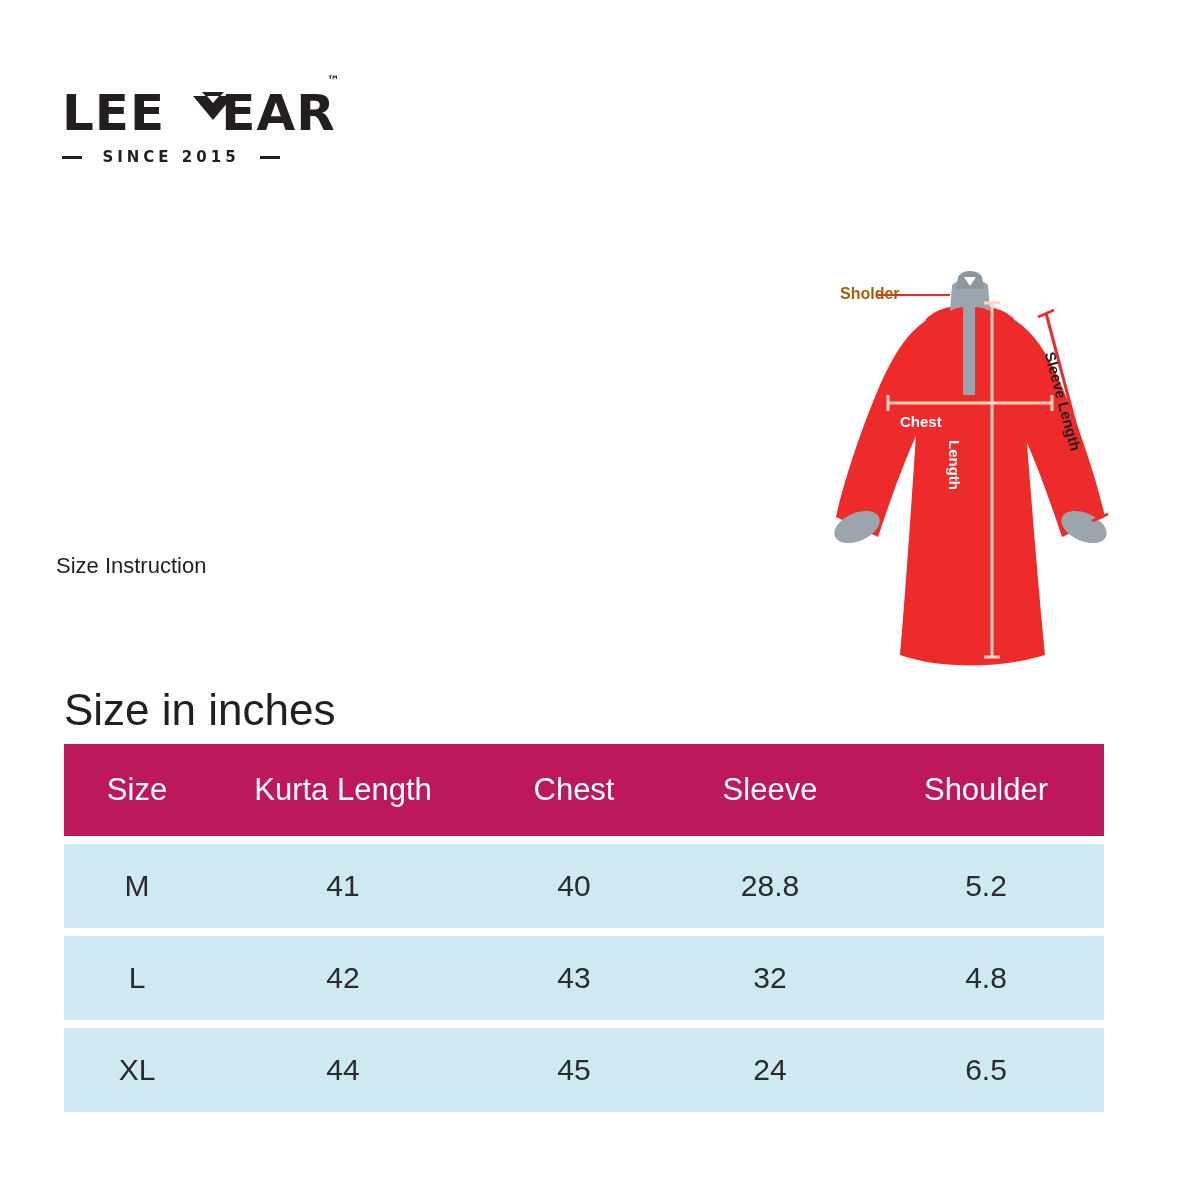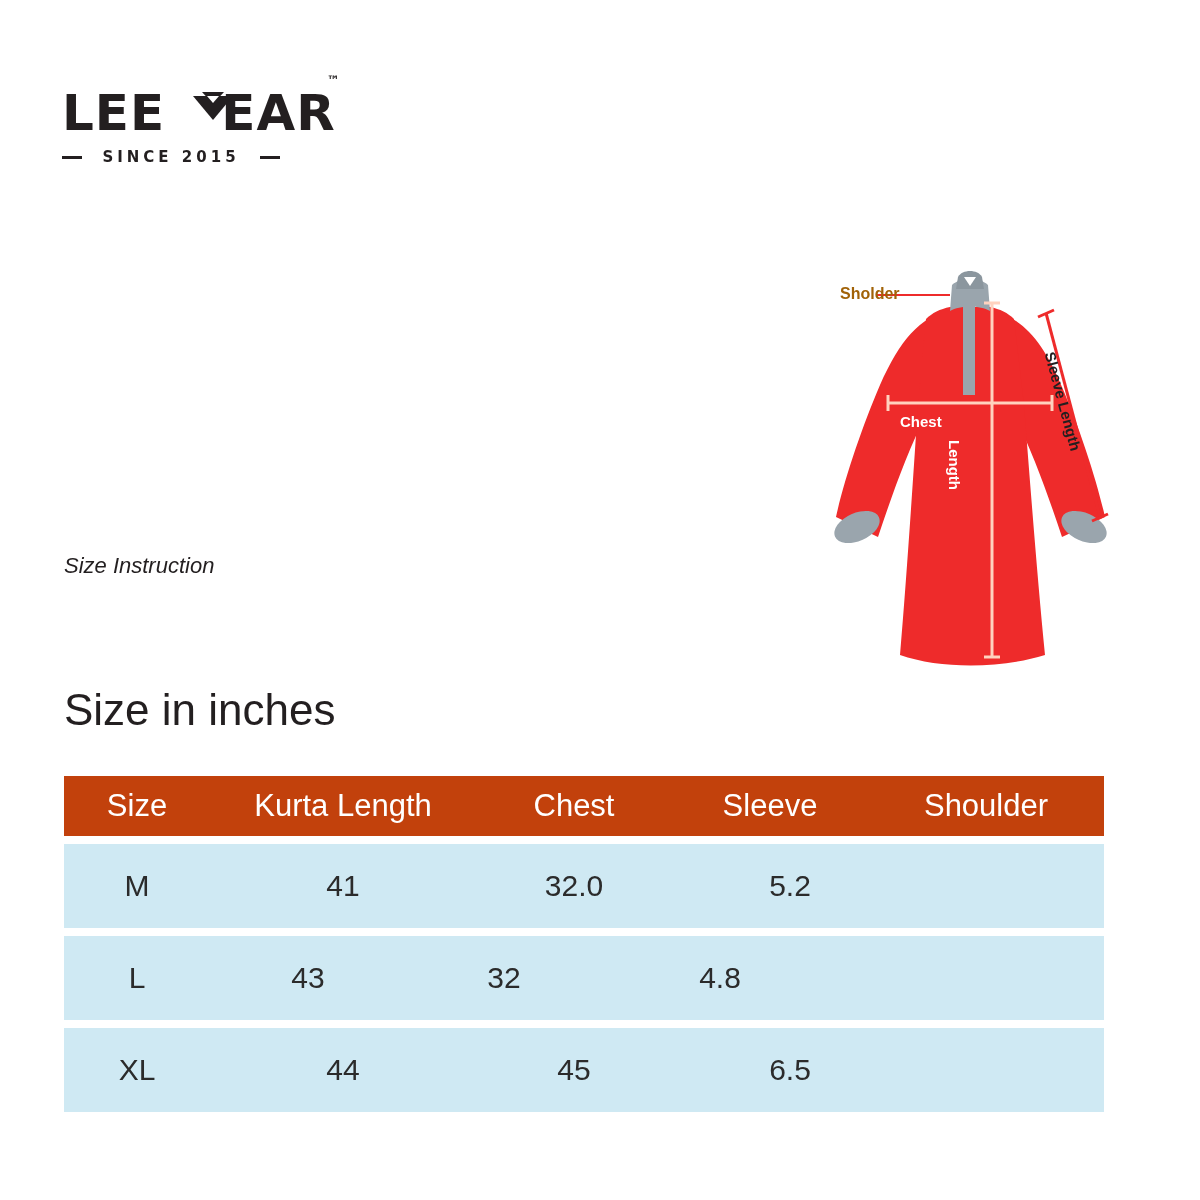--- a/index.html
+++ b/index.html
@@ -105,23 +105,22 @@
     left: 258px; top: 95px;
     font-size: 15px;
     color: #231f20;
     transform: rotate(75deg);
     transform-origin: left top;
   }
 
   
   .instr {
     position: absolute;
-    left: 64px; top: 551px;
+    left: 56px; top: 551px;
     width: 690px;
-    font-style: italic;
   }
   .instr-title {
     font-size: 22px;
     color: #231f20;
     line-height: 1.32;
   }
   .instr-body {
     font-size: 23px;
     color: #231f20;
     line-height: 1.33;
@@ -138,23 +137,22 @@
   .table {
     position: absolute;
     left: 64px; top: 744px;
     width: 1040px;
   }
   .trow {
     display: flex;
     width: 100%;
   }
   .thead {
-    background: #c2410c;
-    height: 60px;
-    margin-top: 32px;
+    background: #be185d;
+    height: 92px;
   }
   .thead .cell {
     color: #ffffff;
     font-size: 31px;
   }
   .tbody-row {
     background: #cfe9f3;
     height: 84px;
     margin-top: 8px;
   }
@@ -246,32 +244,35 @@
       <div class="cell c0">Size</div>
       <div class="cell c1">Kurta Length</div>
       <div class="cell c2">Chest</div>
       <div class="cell c3">Sleeve</div>
       <div class="cell c4">Shoulder</div>
     </div>
 
     <div class="trow tbody-row">
       <div class="cell c0">M</div>
       <div class="cell c1">41</div>
-      <div class="cell c3">32.0</div>
+      <div class="cell c2">40</div>
+      <div class="cell c3">28.8</div>
       <div class="cell c4">5.2</div>
     </div>
 
     <div class="trow tbody-row">
       <div class="cell c0">L</div>
+      <div class="cell c1">42</div>
       <div class="cell c2">43</div>
       <div class="cell c3">32</div>
       <div class="cell c4">4.8</div>
     </div>
 
     <div class="trow tbody-row">
       <div class="cell c0">XL</div>
       <div class="cell c1">44</div>
       <div class="cell c2">45</div>
+      <div class="cell c3">24</div>
       <div class="cell c4">6.5</div>
     </div>
   </div>
 
 </div>
 
 </body></html>

